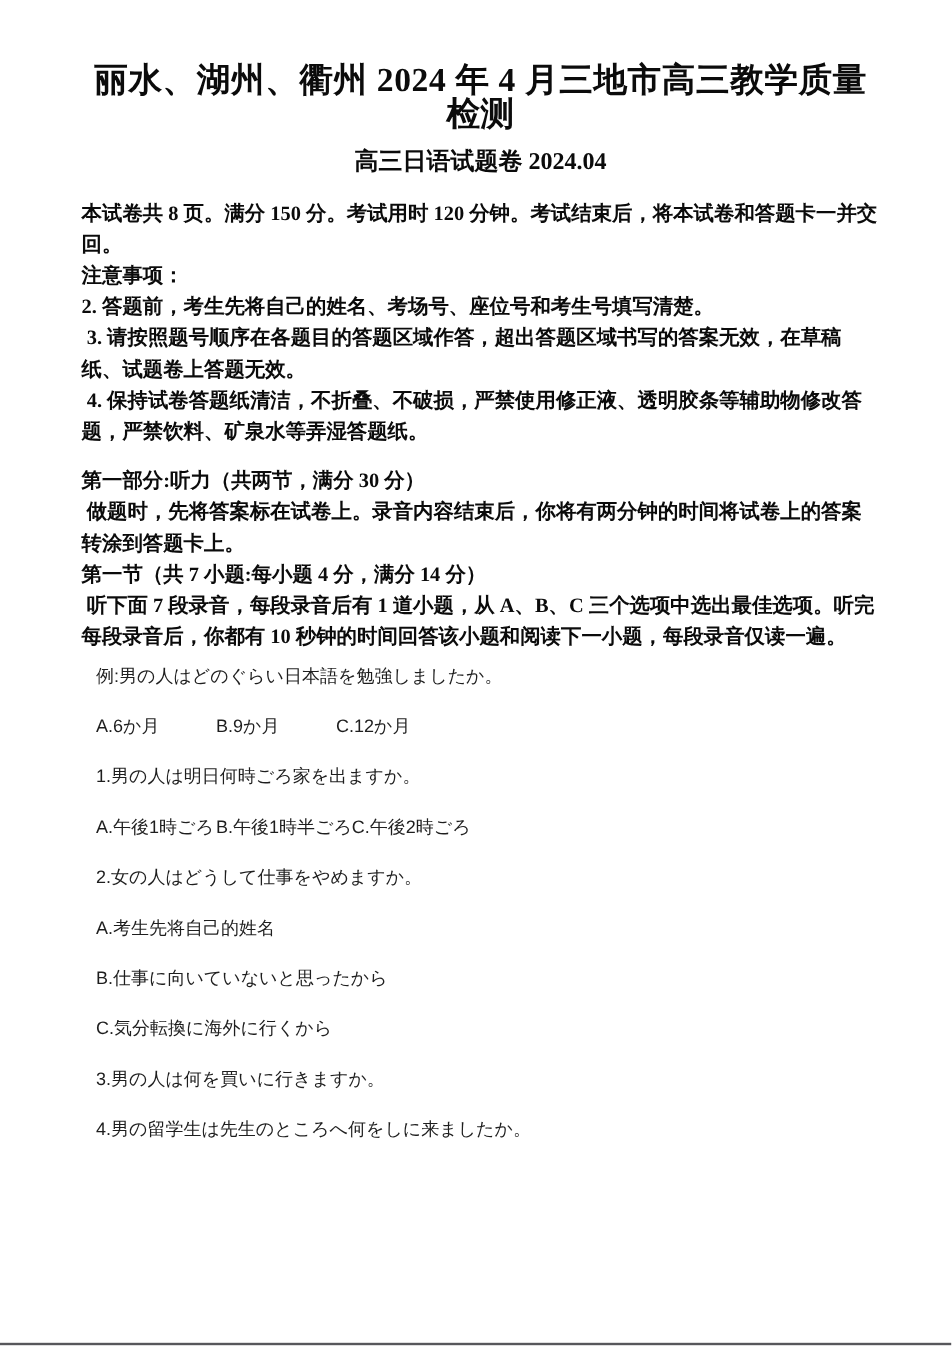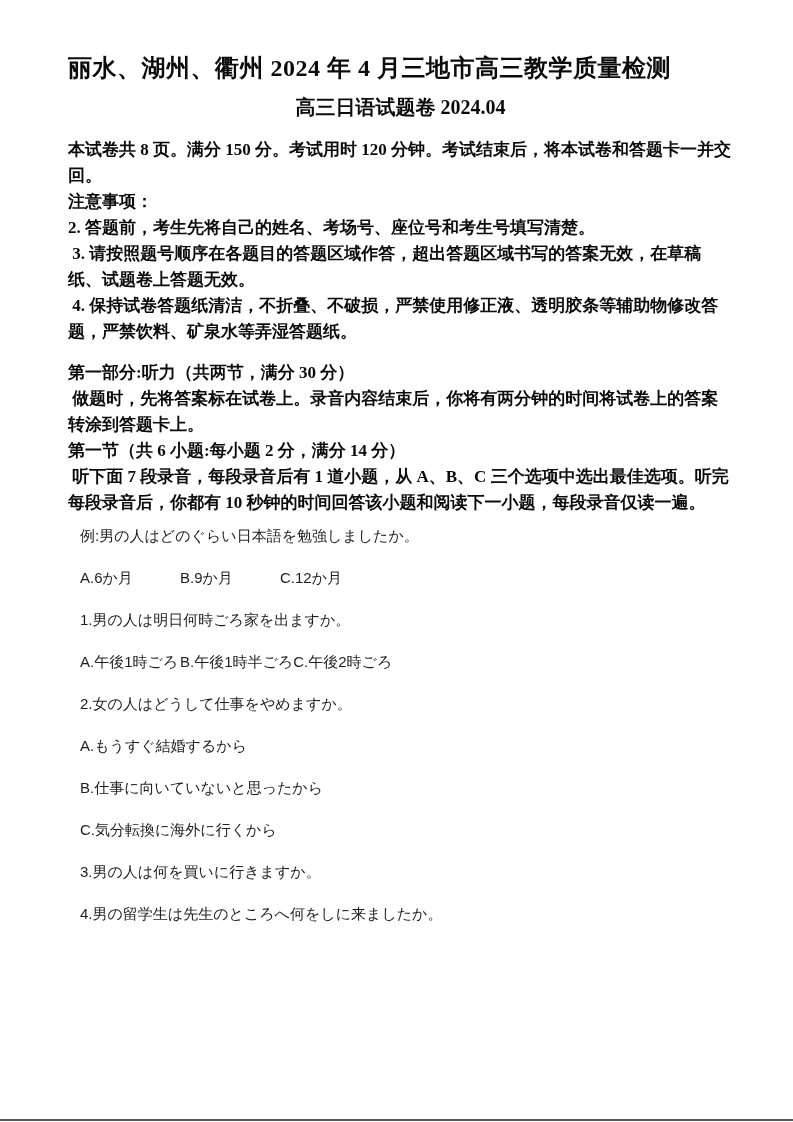--- a/index.html
+++ b/index.html
@@ -23,21 +23,22 @@
     padding: 0 60px 0 68px;
   }
   
   .cn {
     font-family: "Liberation Serif", "DejaVu Serif", serif;
     font-weight: 700;
     color: #0b0b0b;
   }
   .title1 {
     margin: 54px 0 0 0;
-    font-size: 24px;
+    text-align: center;
+    font-size: 28px;
     line-height: 28px;
     letter-spacing: 0.5px;
   }
   .title2 {
     margin: 12px 0 0 0;
     text-align: center;
     font-size: 20px;
     line-height: 26px;
   }
   .body-block {
@@ -97,33 +98,33 @@
       <p>本试卷共 8 页。满分 150 分。考试用时 120 分钟。考试结束后，将本试卷和答题卡一并交回。</p>
       <p>注意事项：</p>
       <p>2. 答题前，考生先将自己的姓名、考场号、座位号和考生号填写清楚。</p>
       <p> 3. 请按照题号顺序在各题目的答题区域作答，超出答题区域书写的答案无效，在草稿纸、试题卷上答题无效。</p>
       <p> 4. 保持试卷答题纸清洁，不折叠、不破损，严禁使用修正液、透明胶条等辅助物修改答题，严禁饮料、矿泉水等弄湿答题纸。</p>
     </div>
 
     <div class="listening-block cn">
       <p>第一部分:听力（共两节，满分 30 分）</p>
       <p> 做题时，先将答案标在试卷上。录音内容结束后，你将有两分钟的时间将试卷上的答案转涂到答题卡上。</p>
-      <p>第一节（共 6 小题:每小题 2 分，满分 14 分）</p>
+      <p>第一节（共 7 小题:每小题 4 分，满分 14 分）</p>
       <p> 听下面 7 段录音，每段录音后有 1 道小题，从 A、B、C 三个选项中选出最佳选项。听完每段录音后，你都有 10 秒钟的时间回答该小题和阅读下一小题，每段录音仅读一遍。</p>
     </div>
 
     <div class="jp-block">
       <p>例:男の人はどのぐらい日本語を勉強しましたか。</p>
       <p><span class="opt">A.6か月</span><span class="opt">B.9か月</span><span class="opt last">C.12か月</span></p>
 
       <p>1.男の人は明日何時ごろ家を出ますか。</p>
       <p><span class="opt">A.午後1時ごろ</span><span class="opt">B.午後1時半ごろ</span><span class="opt last">C.午後2時ごろ</span></p>
 
       <p>2.女の人はどうして仕事をやめますか。</p>
-      <p>A.もうすぐ結婚するから</p>
+      <p>A.考生先将自己的姓名</p>
       <p>B.仕事に向いていないと思ったから</p>
       <p>C.気分転換に海外に行くから</p>
 
       <p>3.男の人は何を買いに行きますか。</p>
 
       <p>4.男の留学生は先生のところへ何をしに来ましたか。</p>
     </div>
 
   </div>
 

